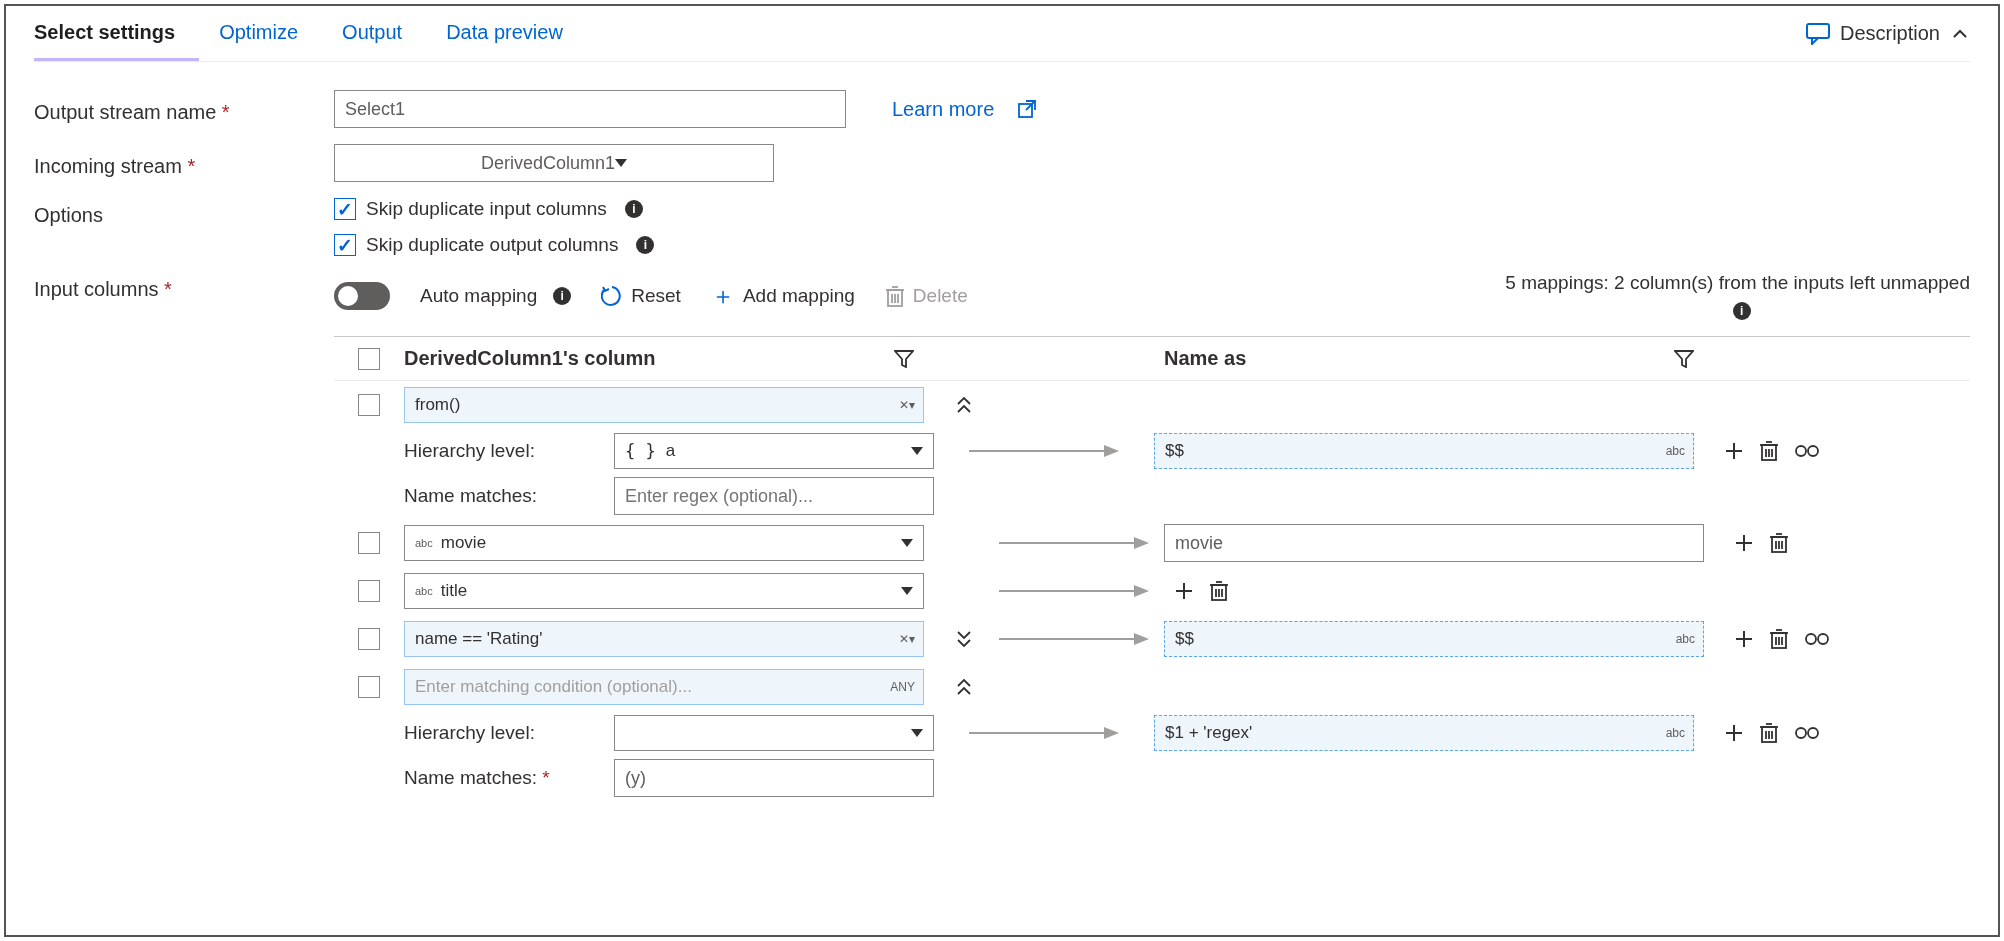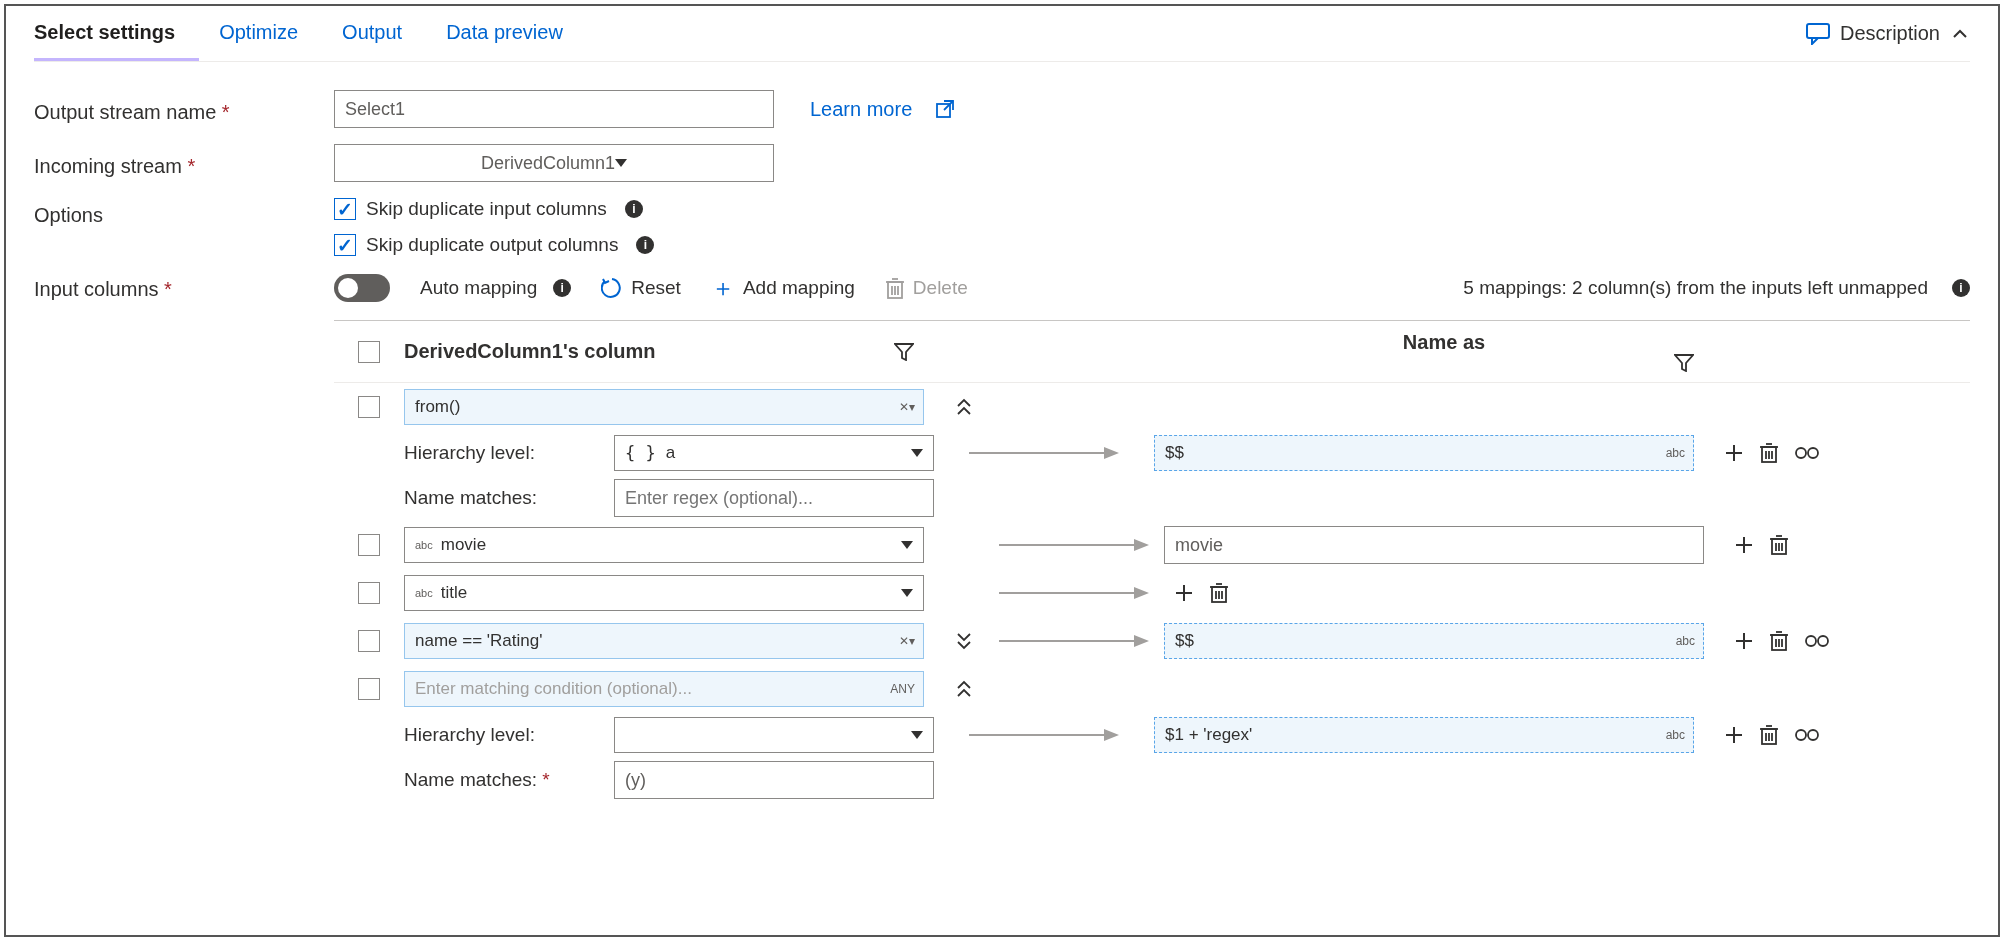--- a/index.html
+++ b/index.html
@@ -16,47 +16,47 @@
   .body { padding-top: 20px; }
 
   .form-row { display: flex; align-items: flex-start; padding: 8px 0; }
   .form-row.top { align-items: center; }
   .label-col { width: 300px; font-size: 20px; color: #323130; padding-top: 6px; }
   .req::after { content: " *"; color: #a4262c; }
   .ctrl-col { display: flex; flex-direction: column; gap: 14px; }
   .ctrl-line { display: flex; align-items: center; gap: 24px; }
 
   input.text, .dropdown { border: 1px solid #8a8886; background: #fff; height: 38px; padding: 4px 10px; font-size: 18px; color: #605e5c; }
-  input.text { width: 440px; }
+  input.text { width: 512px; }
   .dropdown { width: 440px; display: flex; align-items: center; justify-content: center; cursor: pointer; }
 
-  .learn-more { color: #0065d1; font-size: 20px; display: flex; align-items: center; gap: 24px; margin-left: 12px; }
+  .learn-more { color: #0065d1; font-size: 20px; display: flex; align-items: center; gap: 24px; margin-left: 22px; }
 
   .checkbox-line { display: flex; align-items: center; gap: 10px; font-size: 19px; }
   .chk { width: 22px; height: 22px; border: 1px solid #0065d1; display: inline-flex; align-items: center; justify-content: center; color: #0065d1; font-weight: 600; }
   .chk.empty { border: 1px solid #8a8886; color: transparent; background:#fff; }
 
   .info-dot { width: 18px; height: 18px; border-radius: 50%; background: #323130; color: #fff; font-size: 12px; display: inline-flex; align-items: center; justify-content: center; font-weight: 700; margin-left: 8px; }
 
   
   .toolbar { display: flex; align-items: center; gap: 30px; width: 100%; border-bottom: 1px solid #c8c6c4; padding-bottom: 16px; }
   .toggle { width: 56px; height: 28px; border-radius: 14px; background: #605e5c; position: relative; }
   .toggle .knob { position: absolute; left: 4px; top: 4px; width: 20px; height: 20px; border-radius: 50%; background: #fff; }
   .tool-btn { display: flex; align-items: center; gap: 8px; font-size: 19px; color: #323130; cursor:pointer; }
   .tool-btn.blue svg { stroke: #0065d1; }
   .tool-btn.blue .plus { color: #0065d1; font-size: 24px; font-weight: 400; }
   .tool-btn.disabled { color: #a19f9d; }
 
-  .right-status { margin-left: auto; font-size: 19px; color: #323130; display:flex; align-items:center; gap:16px;}
+  .right-status { margin-left: auto; font-size: 19px; color: #323130; display:flex; align-items:center; gap:8px;flex-direction:column;}
   .table-header { display: flex; align-items: center; border-bottom: 1px solid #edebe9; padding: 10px 0; font-weight: 600; font-size: 20px; }
   .col-chk { width: 70px; display:flex; justify-content:center; }
   .col-src { width: 540px; display:flex; align-items:center; gap:12px; }
   .col-chev { width: 40px; display:flex; justify-content:center; }
   .col-arrow { width: 180px; display:flex; justify-content:center; }
-  .col-name { width: 560px; flex-direction: column; }
+  .col-name { width: 560px; }
   .col-act { flex:1; display:flex; align-items:center; gap:16px; padding-left:10px; }
 
   .filter-ic { margin-left: auto; margin-right: 30px; }
 
   .table-row { display: flex; align-items: center; padding: 4px 0; min-height:48px;}
   .expr-box, .text-box, .select-box { border: 1px solid #8a8886; background:#fff; height: 36px; display:flex; align-items:center; padding: 0 10px; font-size: 17px; color:#323130; position:relative; }
   .expr-box { width: 520px; background: #eef6fc; border-color:#96c6ed; color:#323130; }
   .expr-badge { position:absolute; right:8px; font-size:12px; color:#605e5c; }
   .text-box { width: 540px; }
   .text-box.expr { background: #eef6fc; border: 1px dashed #59a5e8; }

